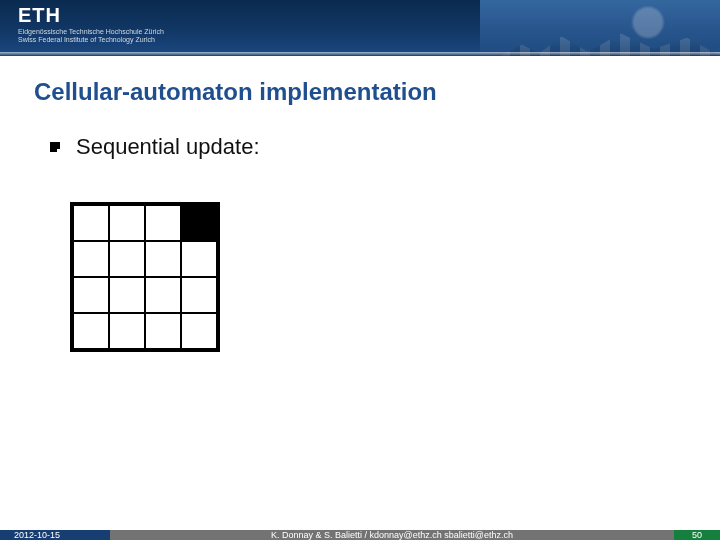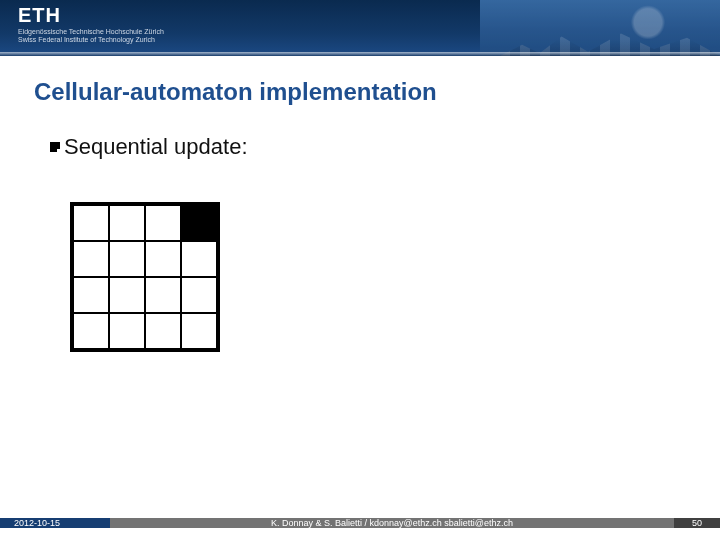--- a/index.html
+++ b/index.html
@@ -56,21 +56,21 @@
   
   .title {
     padding: 22px 34px 8px 34px;
     color: #1f4f8f;
     font-size: 24px;
     font-weight: 700;
   }
 
   
   .body { padding: 20px 50px 0 50px; }
-  .bullet-row { display: flex; align-items: flex-start; gap: 4px; }
+  .bullet-row { display: flex; align-items: flex-start; gap: 16px; }
   .bullet-mark {
     width: 10px; height: 10px; margin-top: 8px;
     background: #000;
     clip-path: polygon(0 0, 100% 0, 100% 70%, 70% 70%, 70% 100%, 0 100%);
   }
   .bullet-text { font-size: 22px; color: #111; }
 
   
   .grid-wrap { margin: 42px 0 0 20px; }
   .ca-grid {
@@ -85,39 +85,39 @@
     background: #fff;
   }
   .ca-cell.filled { background: #000; }
 
   
   .footer {
     position: absolute;
     left: 0; right: 0; bottom: 0;
     height: 22px;
     display: flex;
-    align-items: flex-start;
+    align-items: flex-end;
     font-size: 9px;
     color: #fff;
   }
   .footer .f-left {
     background: #163e72;
     padding: 0 14px;
     display: flex; align-items: center;
     min-width: 110px;
   }
   .footer .f-mid {
     flex: 1;
     background: #737373;
     display: flex; align-items: center; justify-content: center;
     padding: 0 10px;
     text-align: center;
   }
   .footer .f-right {
-    background: #404040;
+    background: #15803d;
     padding: 0 14px;
     display: flex; align-items: center;
     min-width: 46px;
     justify-content: center;
   }
 </style>
 </head>
 <body>
 
 <div class="slide">

